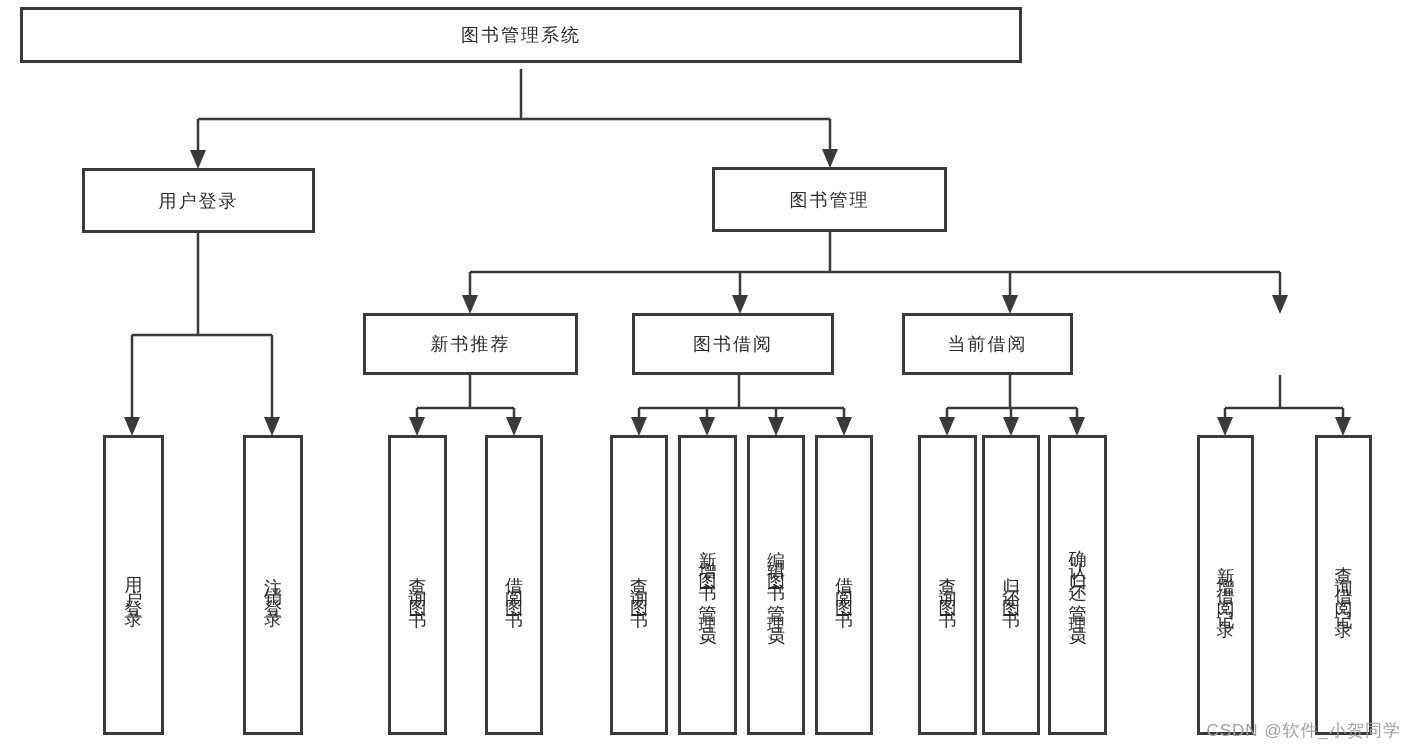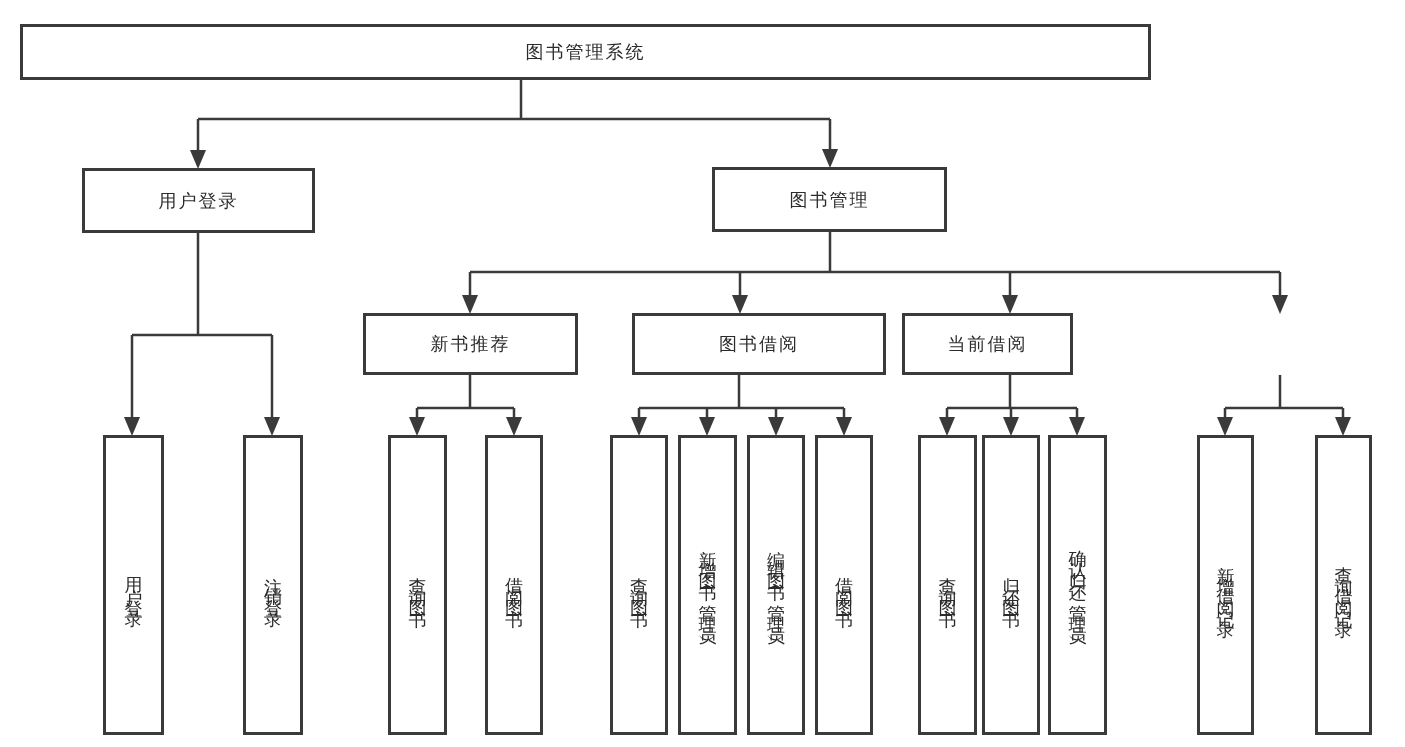--- a/index.html
+++ b/index.html
@@ -59,35 +59,35 @@
     <path d="M1010 375 V408 M947 408 H1077 M947 408 V421 M1011 408 V421 M1077 408 V421"></path>
     <polygon points="939,417 955,417 947,436"></polygon>
     <polygon points="1003,417 1019,417 1011,436"></polygon>
     <polygon points="1069,417 1085,417 1077,436"></polygon>
 
     <path d="M1280 375 V408 M1225 408 H1343 M1225 408 V421 M1343 408 V421"></path>
     <polygon points="1217,417 1233,417 1225,436"></polygon>
     <polygon points="1335,417 1351,417 1343,436"></polygon>
   </svg>
 
-  <div class="box" style="left:20px;top:24px;width:1131px;height:56px">
+  <div class="box" style="left:20px;top:7px;width:1002px;height:56px">
     <span class="hlabel">图书管理系统</span>
   </div>
 
   <div class="box" style="left:82px;top:168px;width:233px;height:65px">
     <span class="hlabel">用户登录</span>
   </div>
   <div class="box" style="left:363px;top:313px;width:215px;height:62px">
     <span class="hlabel">新书推荐</span>
   </div>
 
   <div class="box" style="left:712px;top:167px;width:235px;height:65px">
     <span class="hlabel">图书管理</span>
   </div>
-  <div class="box" style="left:632px;top:313px;width:254px;height:62px">
+  <div class="box" style="left:632px;top:313px;width:202px;height:62px">
     <span class="hlabel">图书借阅</span>
   </div>
   <div class="box" style="left:902px;top:313px;width:171px;height:62px">
     <span class="hlabel">当前借阅</span>
   </div>
 
   <div class="box" style="left:103px;top:435px;width:61px;height:300px">
     <span class="vtext">用户登录</span>
   </div>
   <div class="box" style="left:243px;top:435px;width:60px;height:300px">
@@ -124,13 +124,14 @@
     <span class="vtext">确认归还（管理员）</span>
   </div>
 
   <div class="box" style="left:1197px;top:435px;width:57px;height:300px">
     <span class="vtext">新增借阅记录</span>
   </div>
   <div class="box" style="left:1315px;top:435px;width:57px;height:300px">
     <span class="vtext">查询借阅记录</span>
   </div>
 
+  <div class="watermark">CSDN @软件_小贺同学</div>
 </div>
 
 </body></html>

